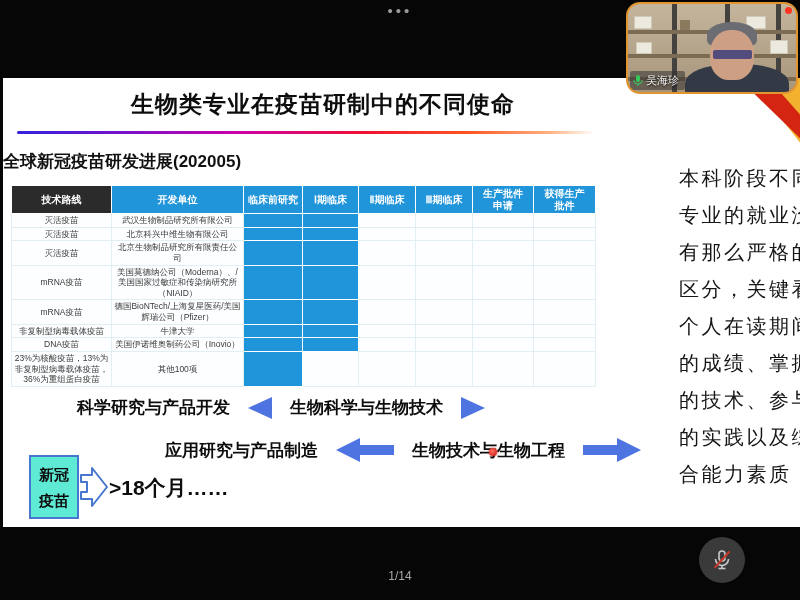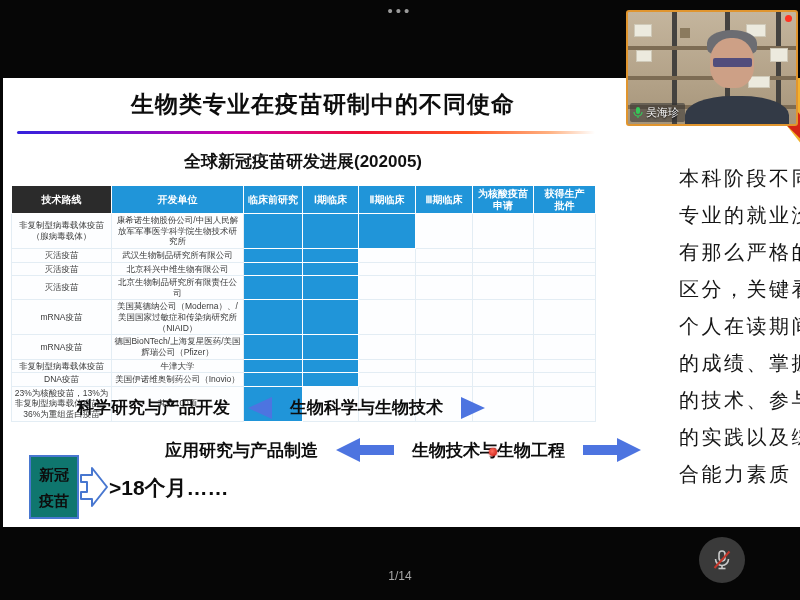--- a/index.html
+++ b/index.html
@@ -18,21 +18,21 @@
                  font-size:23px; font-weight:bold; color:#0d0d0d; letter-spacing:1px;padding-left:40px; }
   .title-underline { position:absolute; left:14px; top:53px; width:578px; height:3px;
       background:linear-gradient(90deg,#3322dd 0%,#7711cc 18%,#cc00aa 38%,#ee1133 60%,#ff5522 78%,#ffb080 92%,rgba(255,255,255,0) 100%);
       border-radius:2px; }
   .corner-deco { position:absolute; right:0; top:0; width:62px; height:70px; overflow:hidden; }
   .deco-yellow { position:absolute; right:0; top:0; width:100%; height:100%;
       background:#f2b12e; clip-path:polygon(18% 0, 100% 0, 100% 92%); }
   .deco-red { position:absolute; right:0; top:0; width:100%; height:100%;
       background:#d42513; clip-path:polygon(0 0, 48% 0, 100% 52%, 100% 86%); }
 
-  .slide-subtitle { position:absolute; left:0; top:72px; width:600px; text-align:center;
+  .slide-subtitle { position:absolute; left:0; top:72px; width:600px; text-align:left;
                     font-size:17px; font-weight:bold; color:#111; }
 
   
   table.vaccine { position:absolute; left:8px; top:107px; width:508px;
                   border-collapse:collapse; table-layout:fixed; }
   table.vaccine th { background:#2095d9; color:#fff; font-size:10px; font-weight:bold;
         border:1px solid #ffffff; padding:2px 1px; white-space:pre-line; line-height:1.15; }
   table.vaccine th.first { background:#2b2b2b; }
   table.vaccine td { font-size:8.5px; color:#3a3a3a; text-align:center;
         border:1px solid #e3edf4; padding:1px 2px; line-height:1.25; background:#fdfeff; }
@@ -44,35 +44,35 @@
   .map1 { left:74px;  top:318px; }
   .map2 { left:162px; top:360px; }
   .arrow-svg { display:block; }
 
   .laser-dot { position:absolute; left:486px; top:370px; width:8px; height:8px;
       border-radius:50%; background:radial-gradient(circle at 40% 40%, #ff7060, #c41008);
       box-shadow:0 0 2px #a00; }
 
   
   .covid-box { position:absolute; left:26px; top:377px; width:50px; height:64px;
-      border:2px solid #4877d0; background:#0f766e; text-align:center;
+      border:2px solid #4877d0; background:#5eead4; text-align:center;
       font-size:15px; font-weight:bold; color:#0d0d0d; line-height:1.75;
       white-space:pre-line; padding-top:5px; }
   .chevron { position:absolute; left:76px; top:388px; }
   .duration { position:absolute; left:106px; top:396px; font-size:21px;
               font-weight:bold; color:#0d0d0d; }
 
   
   .side-note { position:absolute; left:632px; top:82px; width:158px;
       font-size:20px; font-weight:400; color:#161616; line-height:37px;
       letter-spacing:2.5px; white-space:pre-line;margin-left:44px; }
 
   
-  .video { position:absolute; left:626px; top:10px; width:172px; height:116px;
-      border:2px solid #e0952e; border-radius:3px; overflow:hidden; cursor:pointer;
+  .video { position:absolute; left:626px; top:2px; width:172px; height:92px;
+      border:2px solid #e0952e; border-radius:14px; overflow:hidden; cursor:pointer;
       background:linear-gradient(180deg,#c4b59d 0%,#b3a288 60%,#a6957a 100%); z-index:5; }
   .pipe { position:absolute; top:0; bottom:0; width:5px; background:#44423f; }
   .shelf { position:absolute; left:0; right:0; height:4px; background:#7d6c54; }
   .shelfbox { position:absolute; background:#eceade; border:1px solid #cfc9b8; }
   .book { position:absolute; background:#8b7a5e; }
   .person-shoulders { position:absolute; left:34%; bottom:-14px; width:62%; height:42px;
       background:#333a46; border-radius:45% 45% 0 0; }
   .person-head { position:absolute; left:49%; top:26px; width:44px; height:50px;
       background:#cda086; border-radius:46% 46% 42% 42%; }
   .person-hair { position:absolute; left:47%; top:18px; width:50px; height:26px;
@@ -123,37 +123,27 @@
           <col style="width:62px">
       </colgroup>
       <thead>
           <tr id="thead-row">
             <th class="first">技术路线</th>
             <th>开发单位</th>
             <th>临床前研究</th>
             <th>Ⅰ期临床</th>
             <th>Ⅱ期临床</th>
             <th>Ⅲ期临床</th>
-            <th>为核酸疫苗
+            <th>生产批件
 申请</th>
             <th>获得生产
 批件</th>
           </tr>
         </thead>
       <tbody id="table-body">
-          <tr>
-            <td>非复制型病毒载体疫苗（腺病毒载体）</td>
-            <td>康希诺生物股份公司/中国人民解放军军事医学科学院生物技术研究所</td>
-            <td class="filled"></td>
-            <td class="filled"></td>
-            <td class="filled"></td>
-            <td></td>
-            <td></td>
-            <td></td>
-          </tr>
           <tr>
             <td>灭活疫苗</td>
             <td>武汉生物制品研究所有限公司</td>
             <td class="filled"></td>
             <td class="filled"></td>
             <td></td>
             <td></td>
             <td></td>
             <td></td>
           </tr>

